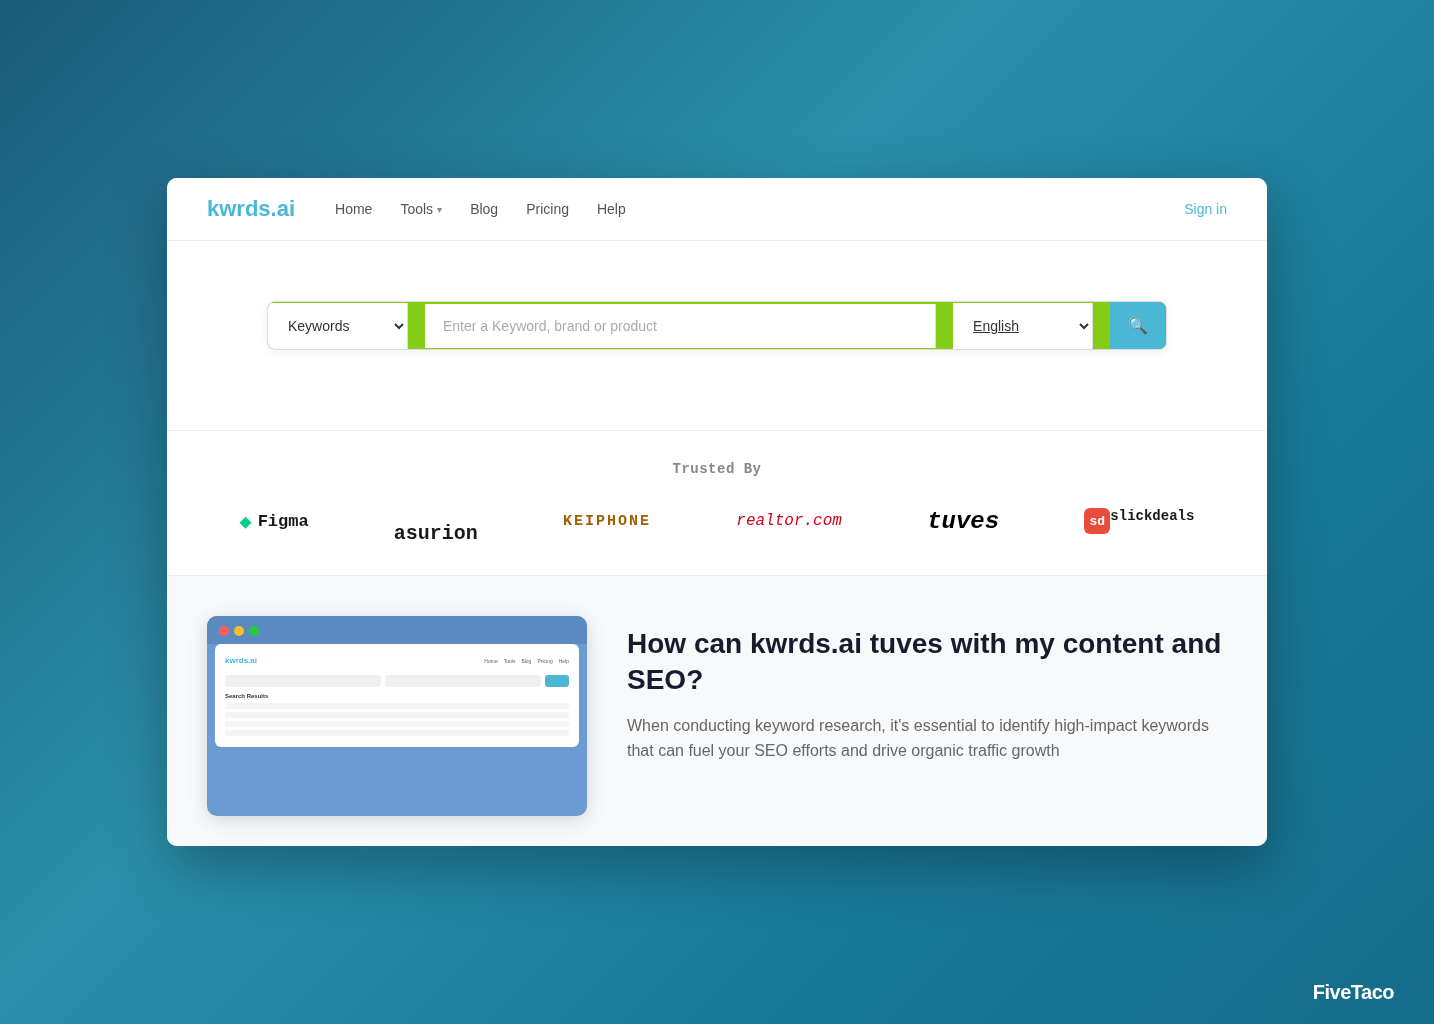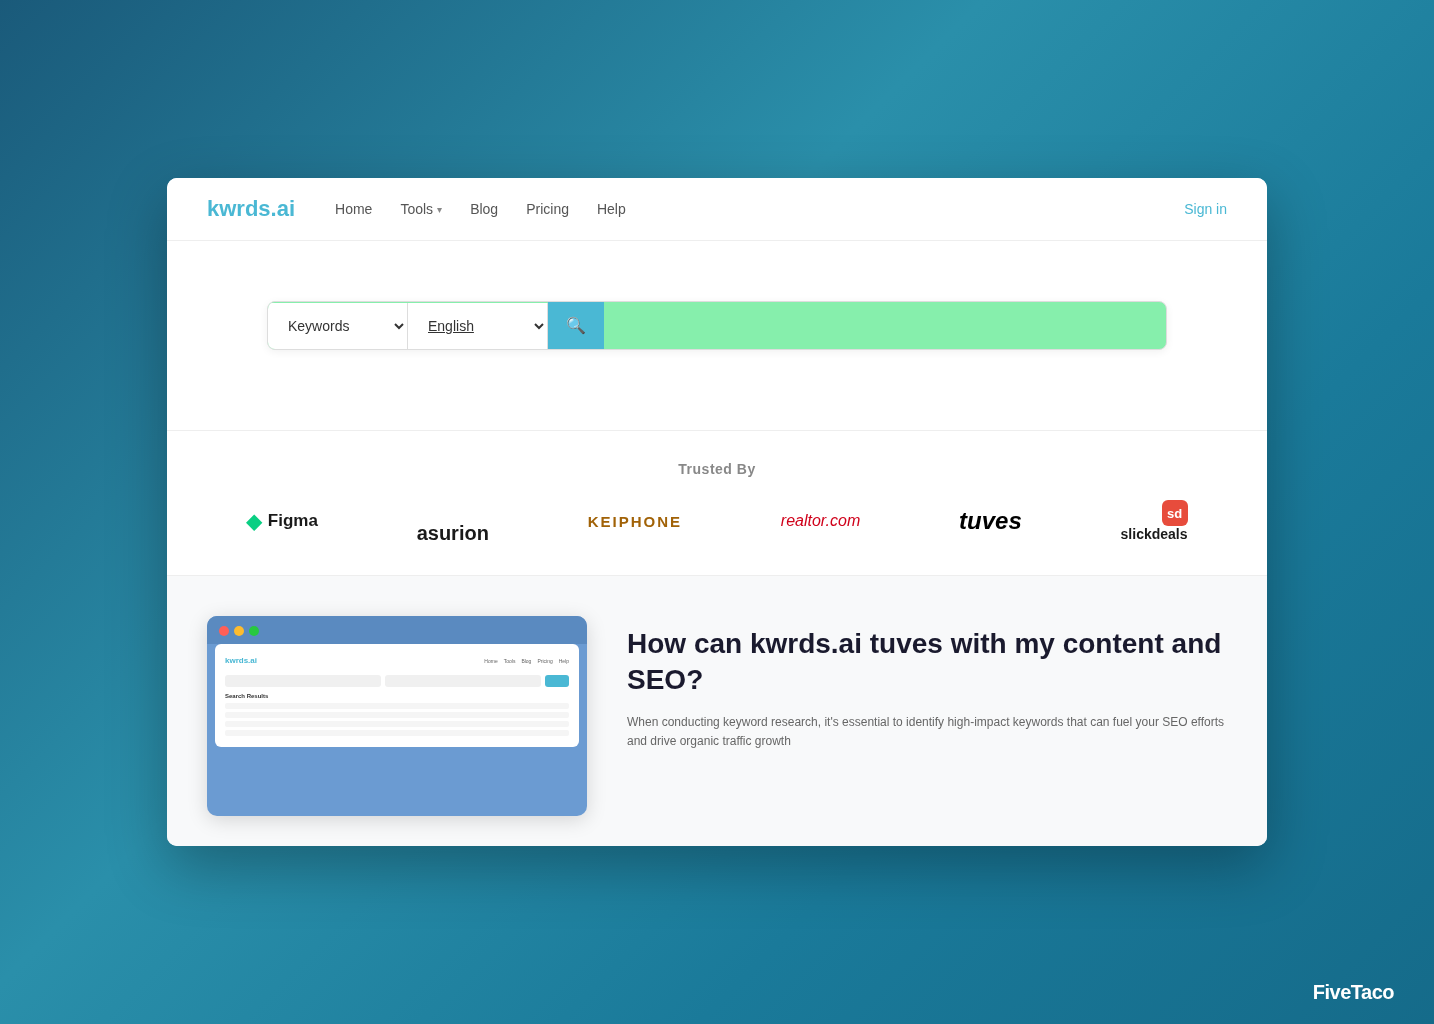--- a/index.html
+++ b/index.html
@@ -79,27 +79,27 @@
       margin-bottom: 40px;
     }
     .hero-title .highlight {
       color: #4ab8d4;
     }
 
     
     .search-bar {
       display: flex;
       align-items: center;
-      gap: 0;
+      gap: 17px;
       max-width: 900px;
       margin: 0 auto 40px;
       border: 1.5px solid #ddd;
       border-radius: 8px;
       overflow: hidden;
-      background: #86efac;
+      background: #84cc16;
       box-shadow: 0 2px 8px rgba(0,0,0,0.06);
     }
     .search-select {
       padding: 14px 16px;
       border: none;
       border-right: 1.5px solid #ddd;
       background: #fff;
       font-size: 14px;
       color: #333;
       cursor: pointer;
@@ -159,20 +159,21 @@
       border: none;
       border-top: 1.5px solid #eee;
       margin: 0;
     }
 
     
     .trusted-section {
       padding: 30px 40px 30px;
       text-align: center;
       background: #fff;
+      font-family: Liberation Mono, monospace;
     }
     .trusted-label {
       color: #888;
       font-size: 14px;
       font-weight: 600;
       margin-bottom: 20px;
       letter-spacing: 0.5px;
     }
     .trusted-logos {
       display: flex;
@@ -186,21 +187,21 @@
       gap: 6px;
       font-size: 20px;
       font-weight: 700;
     }
     .logo-figma { color: #1a1a1a; font-size: 17px; }
     .figma-icon { font-size: 20px; }
     .logo-asurion { color: #1a1a1a; font-size: 20px; font-weight: 700; margin-top: 25px; }
     .logo-keiphone { color: #a16207; font-size: 15px; font-weight: 800; letter-spacing: 2px; }
     .logo-realtor { color: #d0021b; font-size: 16px; font-style: italic; font-weight: 500; }
     .logo-tuves { color: #000000; font-size: 24px; font-weight: 800; font-style: italic; }
-    .logo-slickdeals { color: #1a1a1a; font-size: 14px; font-weight: 700; display: flex; align-items: flex-end; gap: 0; flex-direction: column; }
+    .logo-slickdeals { color: #1a1a1a; font-size: 14px; font-weight: 700; display: flex; align-items: flex-start; gap: 0; }
     .slickdeals-badge {
       background: #e74c3c;
       color: #fff;
       width: 26px;
       height: 26px;
       border-radius: 6px;
       display: flex;
       align-items: center;
       justify-content: center;
       font-size: 13px;
@@ -287,21 +288,21 @@
       padding-top: 10px;
     }
     .content-title {
       font-size: 28px;
       font-weight: 800;
       color: #1a1a2e;
       line-height: 1.3;
       margin-bottom: 14px;
     }
     .content-desc {
-      font-size: 12px;
+      font-size: 16px;
       color: #666;
       line-height: 1.6;
     }
 
     
     .watermark {
       position: absolute;
       bottom: 20px;
       right: 40px;
       font-size: 20px;
@@ -334,20 +335,21 @@
   <section class="hero">
 
     <div class="search-bar">
       <select class="search-select">
         <option>Keywords</option>
         <option>Questions</option>
         <option>Comparisons</option>
         <option>Prepositions</option>
         <option>Alphabet</option>
       </select>
+      <input class="search-input" type="text" placeholder="Enter a Keyword, brand or product" style="">
       <select class="language-select">
         <option>English</option>
         <option>Spanish</option>
         <option>French</option>
         <option>German</option>
         <option>Portuguese</option>
       </select>
       <button class="search-btn">
         <span>🔍</span>
       </button>

